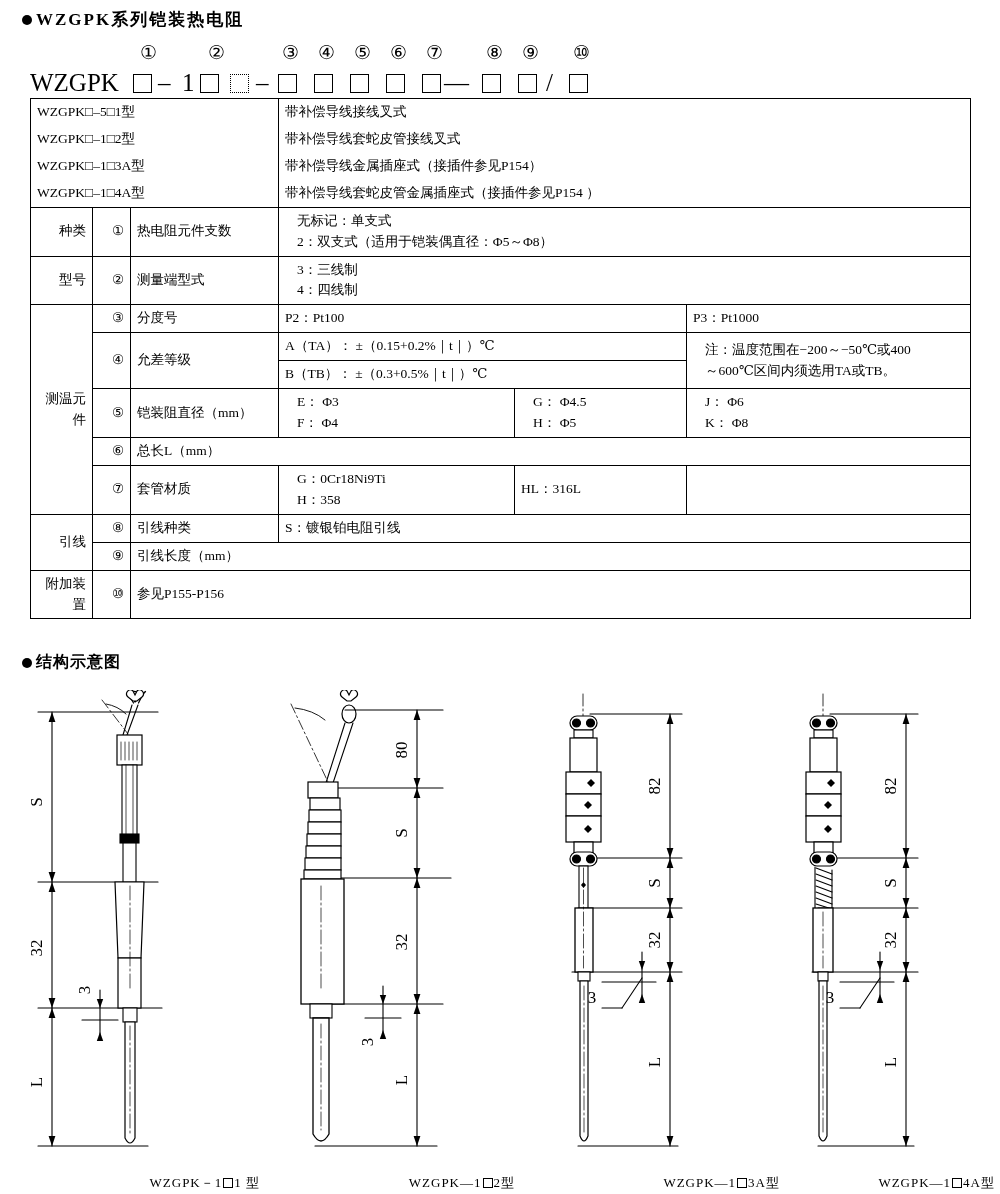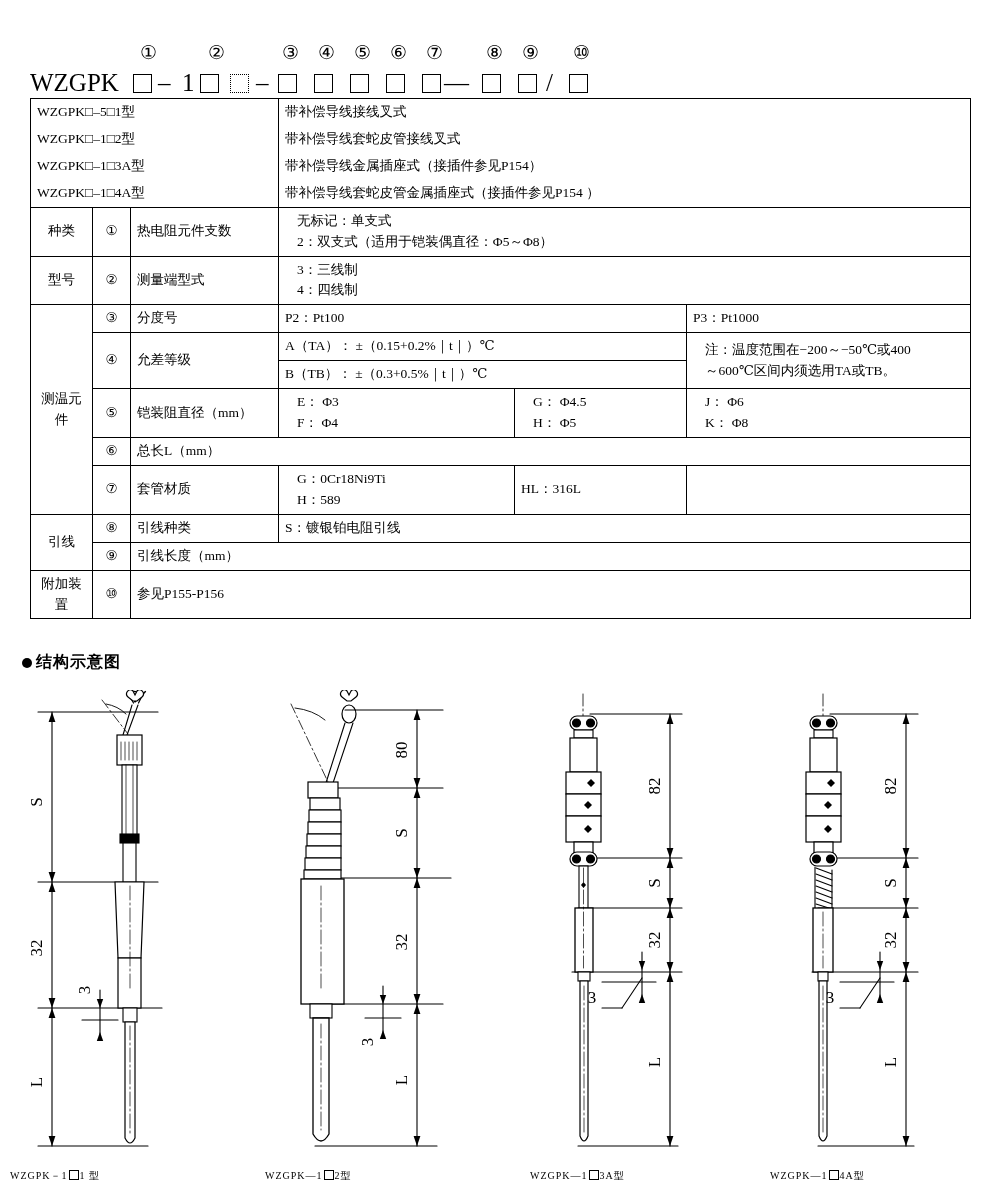--- a/index.html
+++ b/index.html
@@ -54,46 +54,50 @@
     border-collapse:collapse;
     table-layout:fixed;
     font-size:13.5px;
   }
   #spec-table td{
     border:1px solid #000;
     padding:3px 6px;
     vertical-align:middle;
     line-height:1.55;
   }
-  #spec-table td.c{text-align:center;font-family:Liberation Serif, serif;}
+  #spec-table td.c{text-align:right;font-family:Liberation Serif, serif;}
   .nb-top{border-top:none !important;}
   .nb-bot{border-bottom:none !important;}
   .two-line div{white-space:nowrap;margin-left:12px;}
   .mono-ltr{font-family:"Liberation Serif","DejaVu Serif",serif;}
 
   
   #diagrams{position:absolute;left:0px;top:690px;width:1000px;height:504px;}
   .dgm{position:absolute;top:0;width:250px;height:504px;}
   .dgm svg{display:block;}
   .dgm-caption{
-    position:absolute;bottom:11px;width:100%;
-    text-align:left;font-size:10px;letter-spacing:1px;
+    position:absolute;bottom:2px;width:100%;
+    text-align:right;font-size:13px;letter-spacing:1px;
     font-family:"Liberation Serif","DejaVu Serif",serif;
   }
   .cap-sq{
     display:inline-block;width:10px;height:10px;
     border:1.3px solid #000;box-sizing:border-box;
     vertical-align:-1px;margin:0 1px;
   }
 </style>
 </head>
 <body>
 
 <div class="page">
 
+  <div class="section-title" id="title-main">
+    <span class="bullet"></span>
+    <span>WZGPK系列铠装热电阻</span>
+  </div>
 
   <div id="code-block">
     <div class="circ-row">
       <span class="circ" style="left:110px">①</span>
       <span class="circ" style="left:178px">②</span>
       <span class="circ" style="left:252px">③</span>
       <span class="circ" style="left:288px">④</span>
       <span class="circ" style="left:324px">⑤</span>
       <span class="circ" style="left:360px">⑥</span>
       <span class="circ" style="left:396px">⑦</span>
@@ -212,21 +216,21 @@
       <tr>
         <td class="c">⑥</td>
         <td colspan="4">总长L（mm）</td>
       </tr>
 
       <tr>
         <td class="c">⑦</td>
         <td>套管材质</td>
         <td class="two-line">
           <div>G：0Cr18Ni9Ti</div>
-          <div>H：589</div>
+          <div>H：358</div>
         </td>
         <td>HL：316L</td>
         <td></td>
       </tr>
 
       <tr>
         <td class="c" rowspan="2">引线</td>
         <td class="c">⑧</td>
         <td>引线种类</td>
         <td colspan="3">S：镀银铂电阻引线</td>

